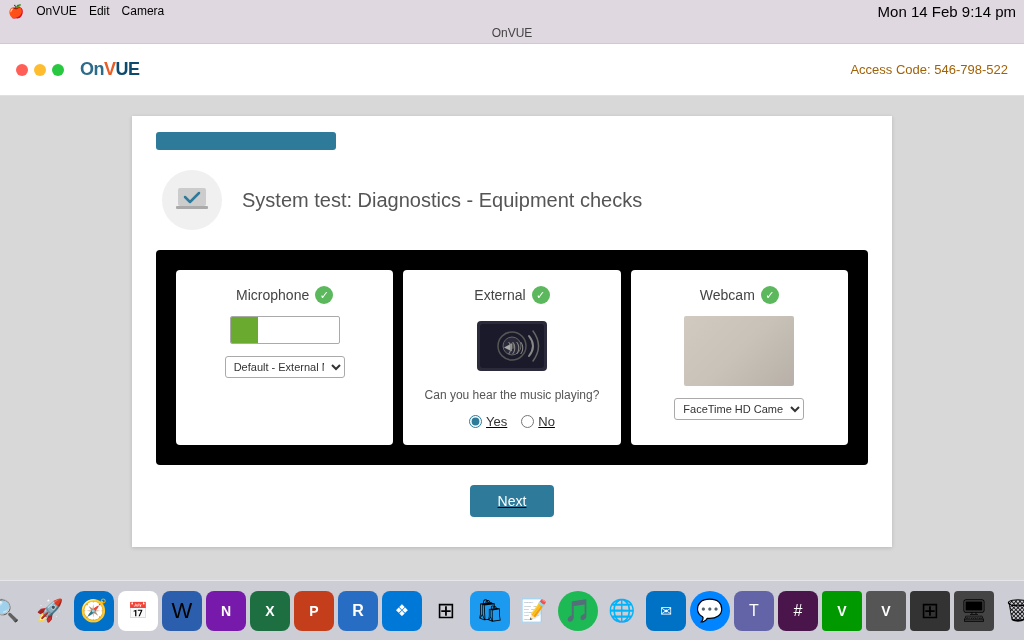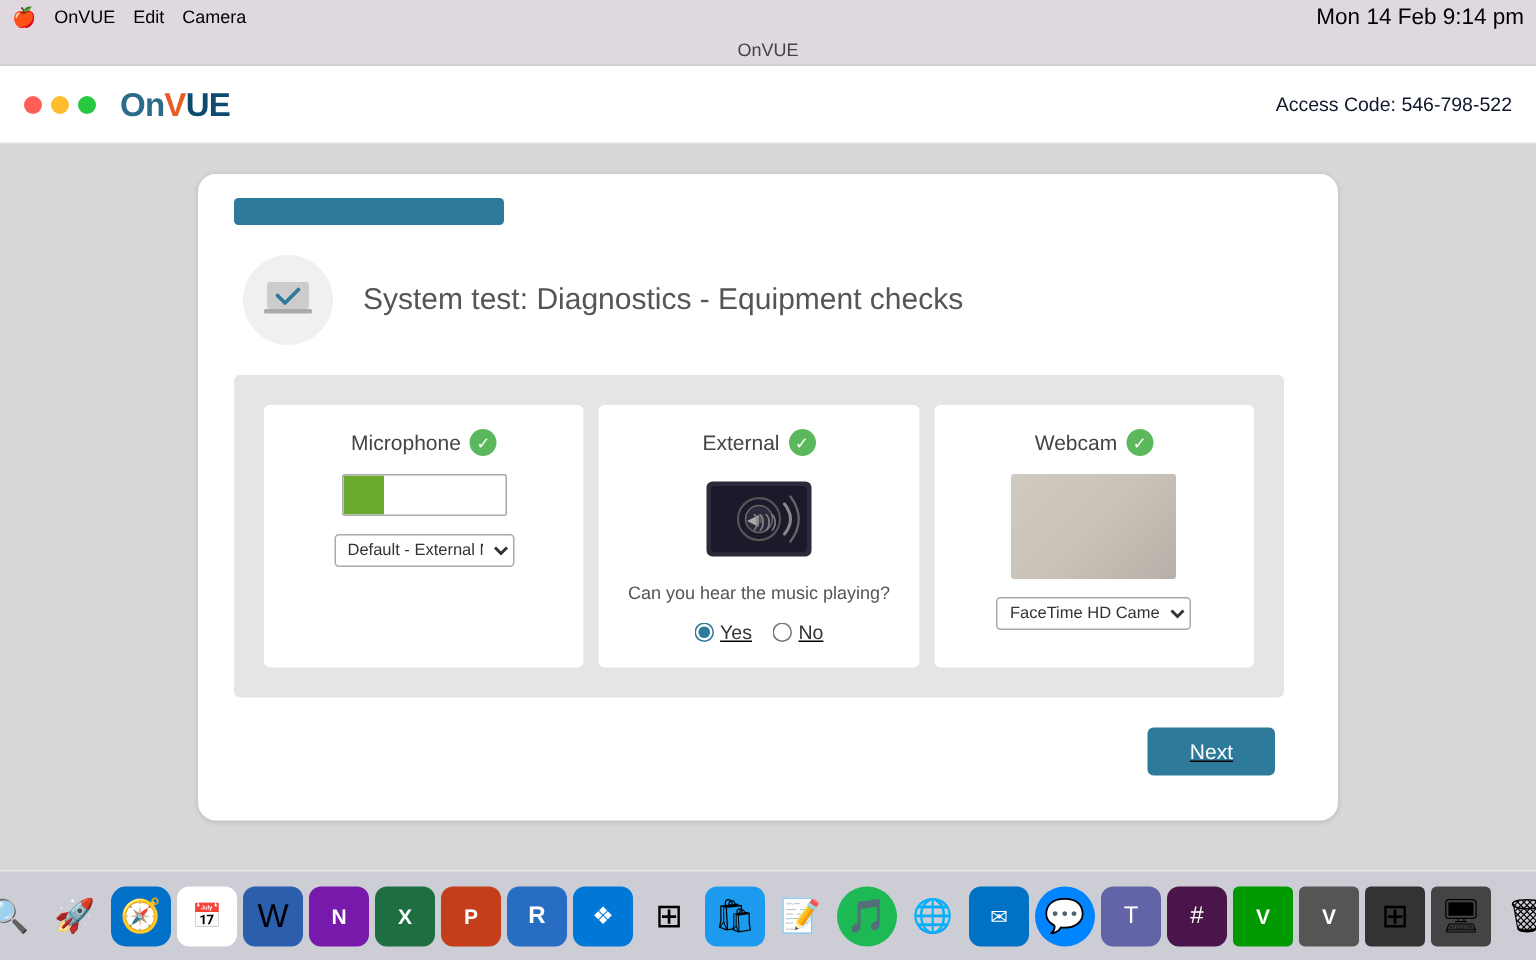--- a/index.html
+++ b/index.html
@@ -71,50 +71,50 @@
       width: 12px; height: 12px;
       border-radius: 50%;
     }
     .tl-red { background: #ff5f57; }
     .tl-yellow { background: #febc2e; }
     .tl-green { background: #28c840; }
 
     .logo {
       display: flex;
       align-items: center;
-      font-size: 22px;
+      font-size: 18px;
       font-weight: 700;
       color: #2d6b8a;
       letter-spacing: -0.5px;
     }
     .logo-on { color: #2d6b8a; }
     .logo-ue { color: #0c4a6e; }
 
     .access-code {
       margin-left: auto;
       font-size: 13px;
-      color: #0f172a;
+      color: #a16207;
     }
 
     
     .main-content {
       flex: 1;
       background: #d8d8d8;
       display: flex;
       justify-content: center;
       align-items: flex-start;
       padding: 20px;
       overflow: hidden;
     }
 
     .card {
       background: #fff;
-      border-radius: 12px;
+      border-radius: 0;
       width: 760px;
-      padding: 0 12px 30px 0;
+      padding: 0 0 30px 0;
       box-shadow: 0 1px 4px rgba(0,0,0,0.15);
     }
 
     .progress-bar-container {
       padding: 16px 24px 0 24px;
     }
     .progress-bar {
       height: 18px;
       width: 180px;
       background: #2d7a9a;
@@ -144,21 +144,21 @@
     }
 
     .card-title {
       font-size: 20px;
       color: #555;
       font-weight: 400;
     }
 
     
     .equipment-area {
-      background: #e5e5e5;
+      background: #000000;
       margin: 0 24px;
       border-radius: 4px;
       padding: 20px;
       display: flex;
       gap: 10px;
       justify-content: space-around;
     }
 
     .equipment-panel {
       background: #fff;
@@ -265,21 +265,21 @@
       padding: 3px 4px;
       border: 1px solid #aaa;
       border-radius: 3px;
       background: #fff;
       color: #333;
     }
 
     
     .card-footer {
       display: flex;
-      justify-content: flex-end;
+      justify-content: center;
       padding: 20px 30px 0 30px;
       text-decoration: underline;
     }
 
     .next-button {
       background: #2d7a9a;
       color: #fff;
       border: none;
       border-radius: 4px;
       padding: 8px 28px;

